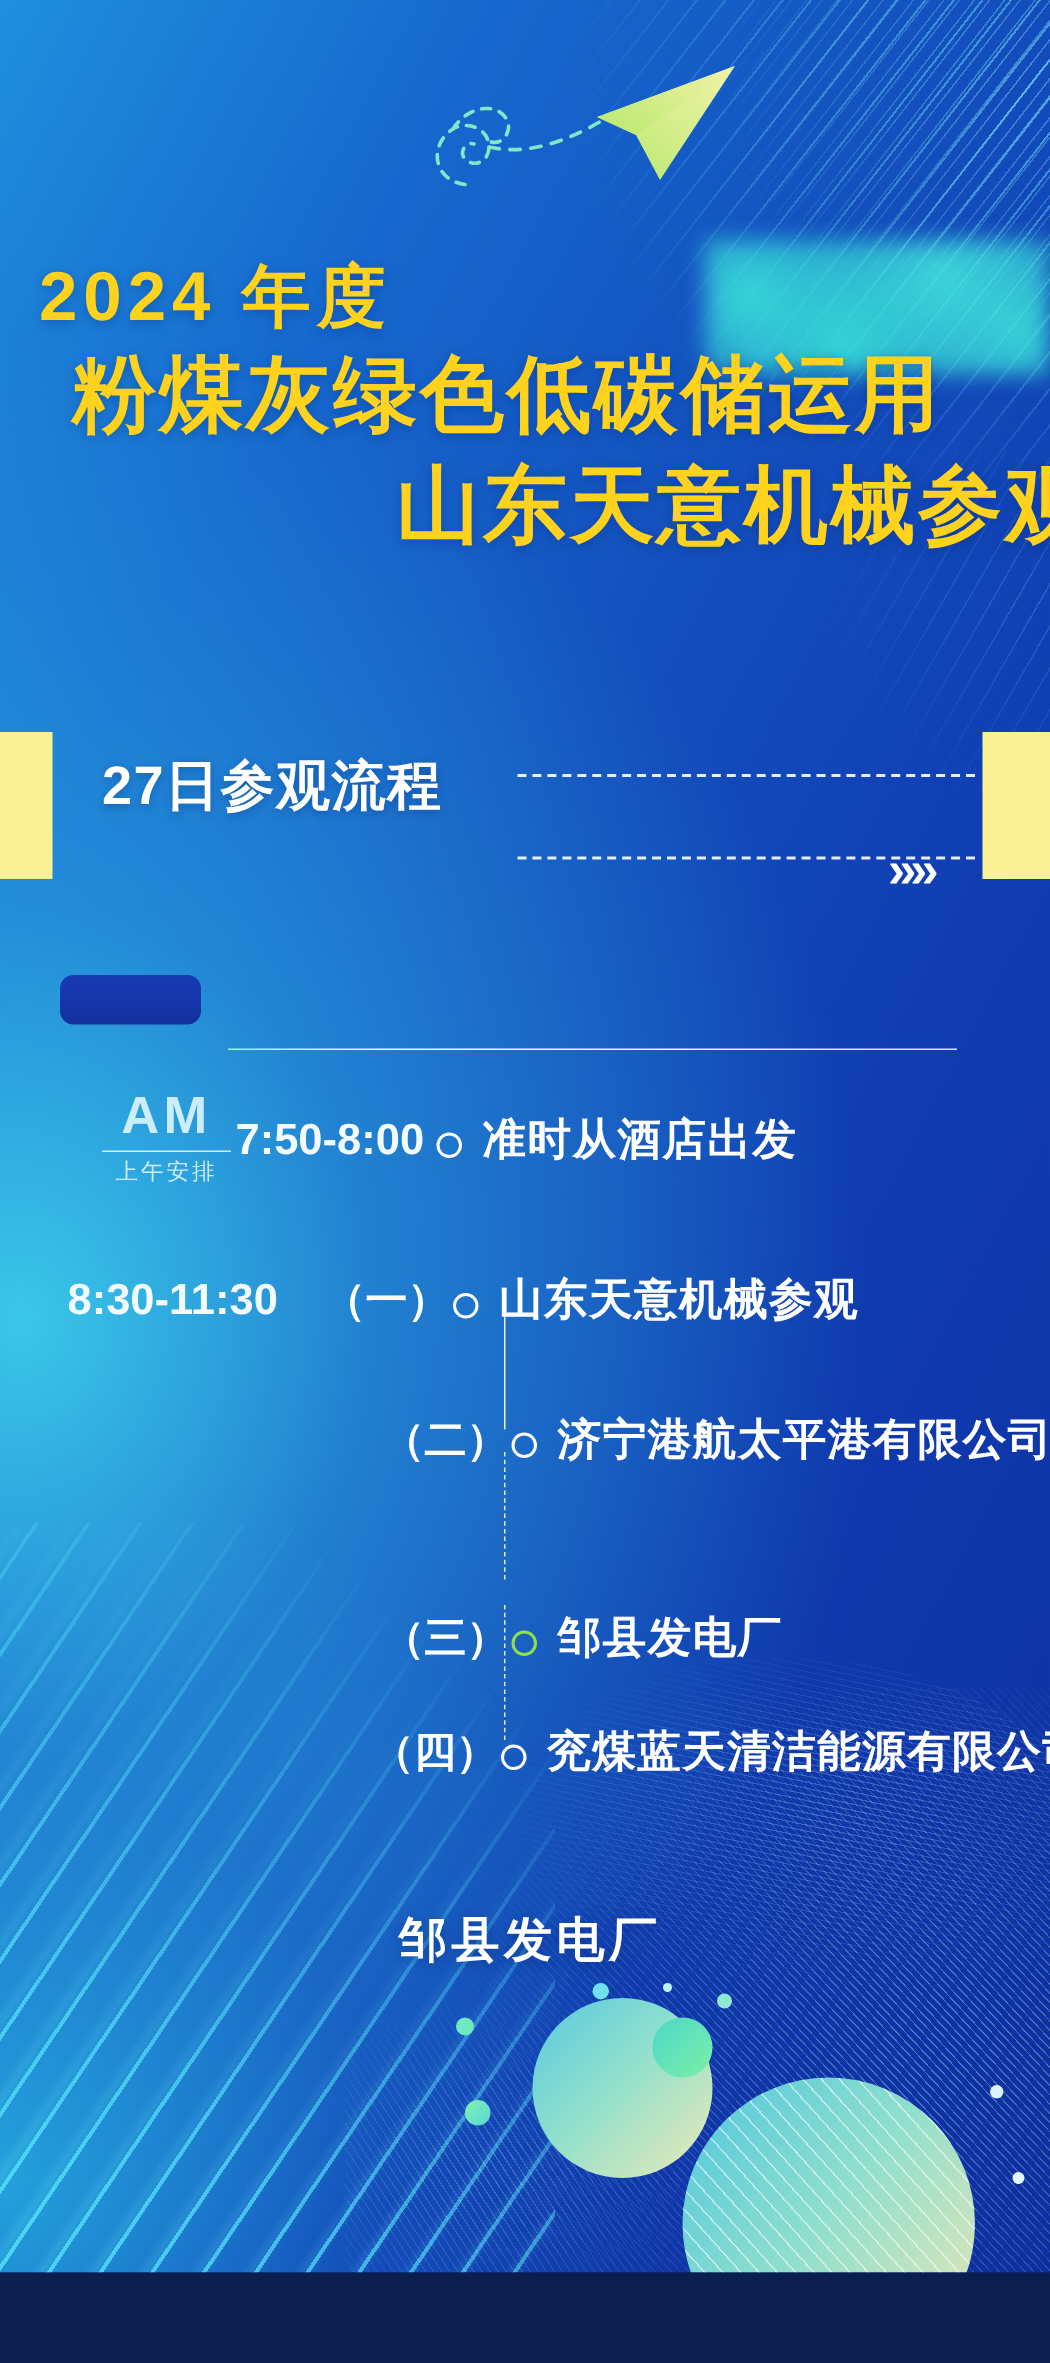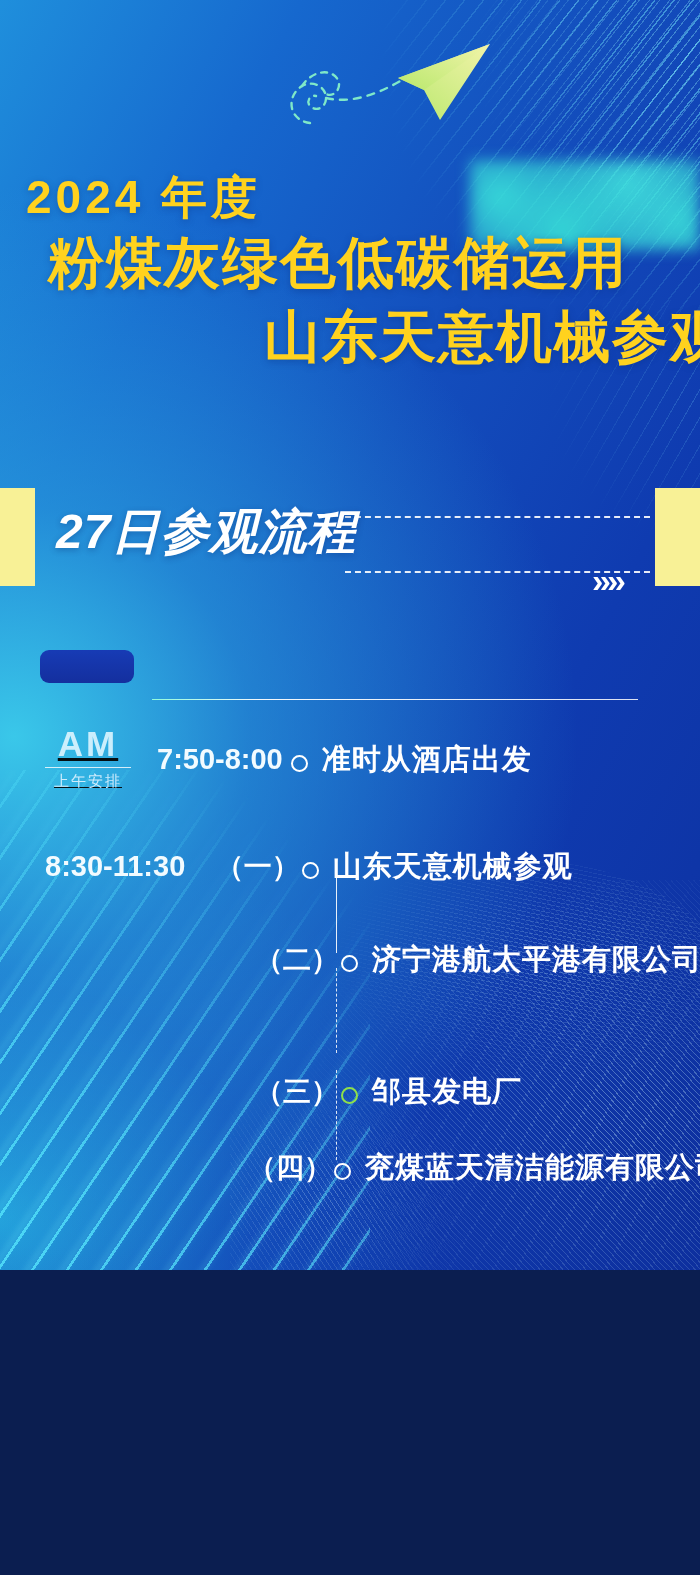--- a/index.html
+++ b/index.html
@@ -5,21 +5,21 @@
   * { margin:0; padding:0; box-sizing:border-box; }
   html,body { background:#0b1e50; }
   body {
     font-family:"Liberation Sans","DejaVu Sans",sans-serif;
     -webkit-font-smoothing:antialiased;
   }
 
   #poster {
     position:relative;
     width:700px;
-    height:1270px;
+    height:1515px;
     overflow:hidden;
     background:
       radial-gradient(130% 70% at 2% 58%, rgba(60,205,235,0.95) 0%, rgba(45,170,225,0.55) 26%, rgba(20,95,200,0.0) 62%),
       radial-gradient(90% 46% at 0% 96%, rgba(40,190,230,0.75) 0%, rgba(30,130,215,0.25) 40%, rgba(20,80,190,0) 70%),
       linear-gradient(118deg, #1f8fdc 0%, #1668ce 22%, #134ebd 45%, #0f3bb0 68%, #0d2f9e 100%);
   }
 
   
   .layer { position:absolute; pointer-events:none; }
 
@@ -133,25 +133,24 @@
   }
   .tl1 { font-size:46px; padding-left:26px; line-height:58px; letter-spacing:4px; }
   .tl2 { font-size:56px; padding-left:48px; line-height:74px; letter-spacing:2px; }
   .tl3 { font-size:56px; padding-left:264px; line-height:74px; letter-spacing:2px; }
 
   
   .band { position:absolute; left:0; top:488px; width:700px; height:98px; }
   .band-bar-left  { position:absolute; left:0;   top:0; width:35px;  height:98px; background:#f8f196; }
   .band-bar-right { position:absolute; left:655px; top:0; width:45px; height:98px; background:#f8f196; }
   .band-title {
-    position:absolute; left:56px; top:12px;
-    font-size:48px; font-weight:700; color:#ffffff; letter-spacing:1px;
+    position:absolute; left:68px; top:12px;
+    font-size:36px; font-weight:700; color:#ffffff; letter-spacing:1px;
     white-space:nowrap;
     text-shadow:0 2px 6px rgba(0,30,100,0.3);
-    font-style:italic;
   }
   .band-dash-top {
     position:absolute; left:345px; top:28px; width:305px; height:0;
     border-top:2px dashed rgba(255,255,255,0.9);
   }
   .band-dash-bottom {
     position:absolute; left:345px; top:83px; width:305px; height:0;
     border-top:2px dashed rgba(255,255,255,0.9);
   }
   .chevrons {
@@ -164,21 +163,21 @@
   .pill {
     position:absolute; left:40px; top:650px;
     width:94px; height:33px; border-radius:9px;
     background:linear-gradient(180deg,#173bb5 0%,#142f9e 100%);
   }
   .pill-line {
     position:absolute; left:152px; top:699px; width:486px; height:1px;
     background:linear-gradient(90deg, rgba(150,255,220,0.95) 0%, rgba(255,255,255,0.95) 22%, rgba(255,255,255,0.85) 100%);
   }
 
-  .am-badge { position:absolute; left:33px; top:724px; width:110px; text-align:center;text-decoration:underline; }
+  .am-badge { position:absolute; left:56px; top:724px; width:110px; text-align:center; }
   .am-big {
     font-size:35px; font-weight:700; color:#d9f4ff; letter-spacing:3px;
     line-height:40px; opacity:0.92;
   }
   .am-rule { width:86px; height:1px; background:rgba(255,255,255,0.8); margin:3px auto 4px; }
   .am-sub { font-size:15px; color:#dff3ff; letter-spacing:2px; opacity:0.9; }
 
   .row { position:absolute; white-space:nowrap; color:#ffffff;font-weight:bold; }
   .row .time {
     font-size:29px; letter-spacing:0px; color:#f2fbff;

